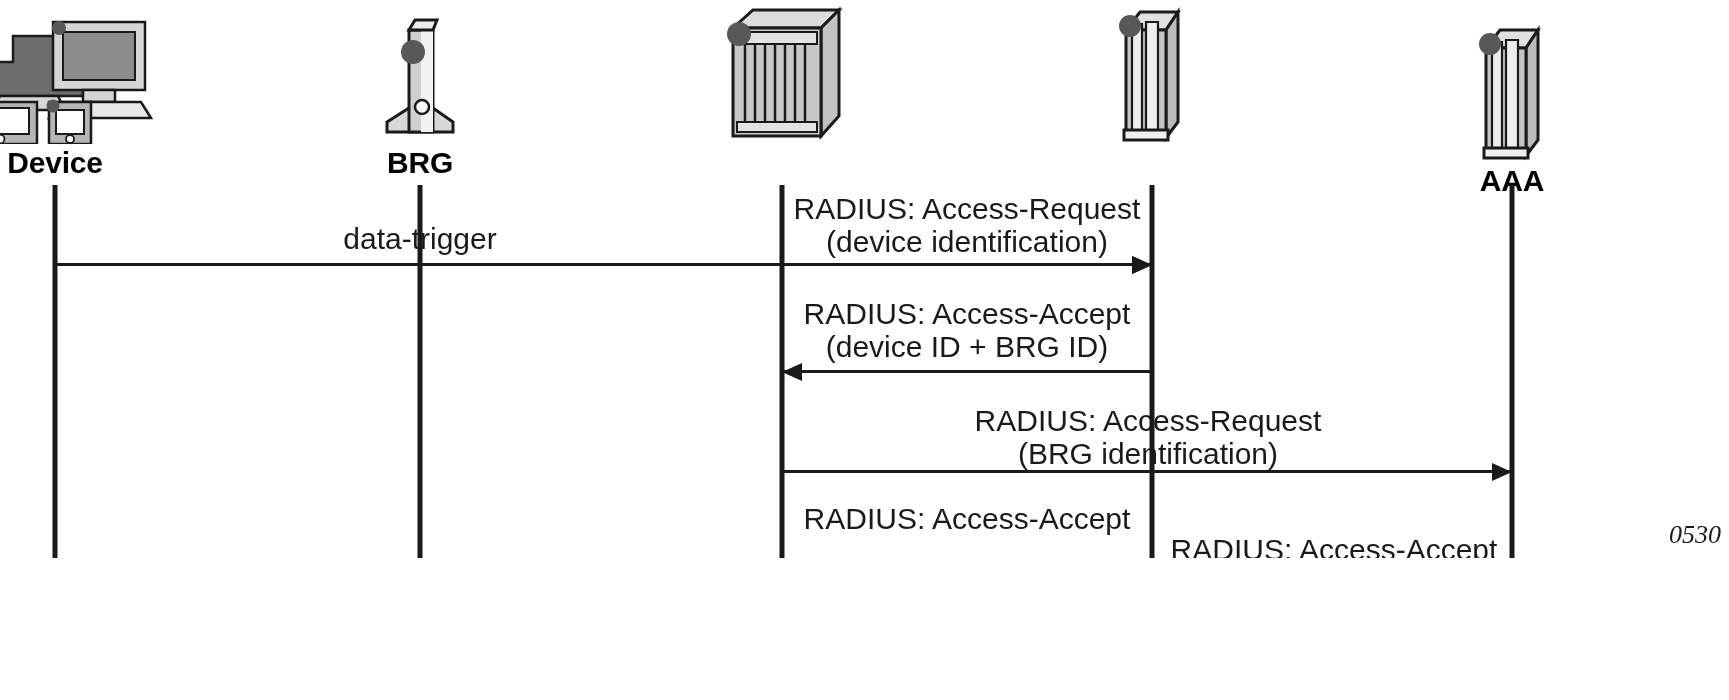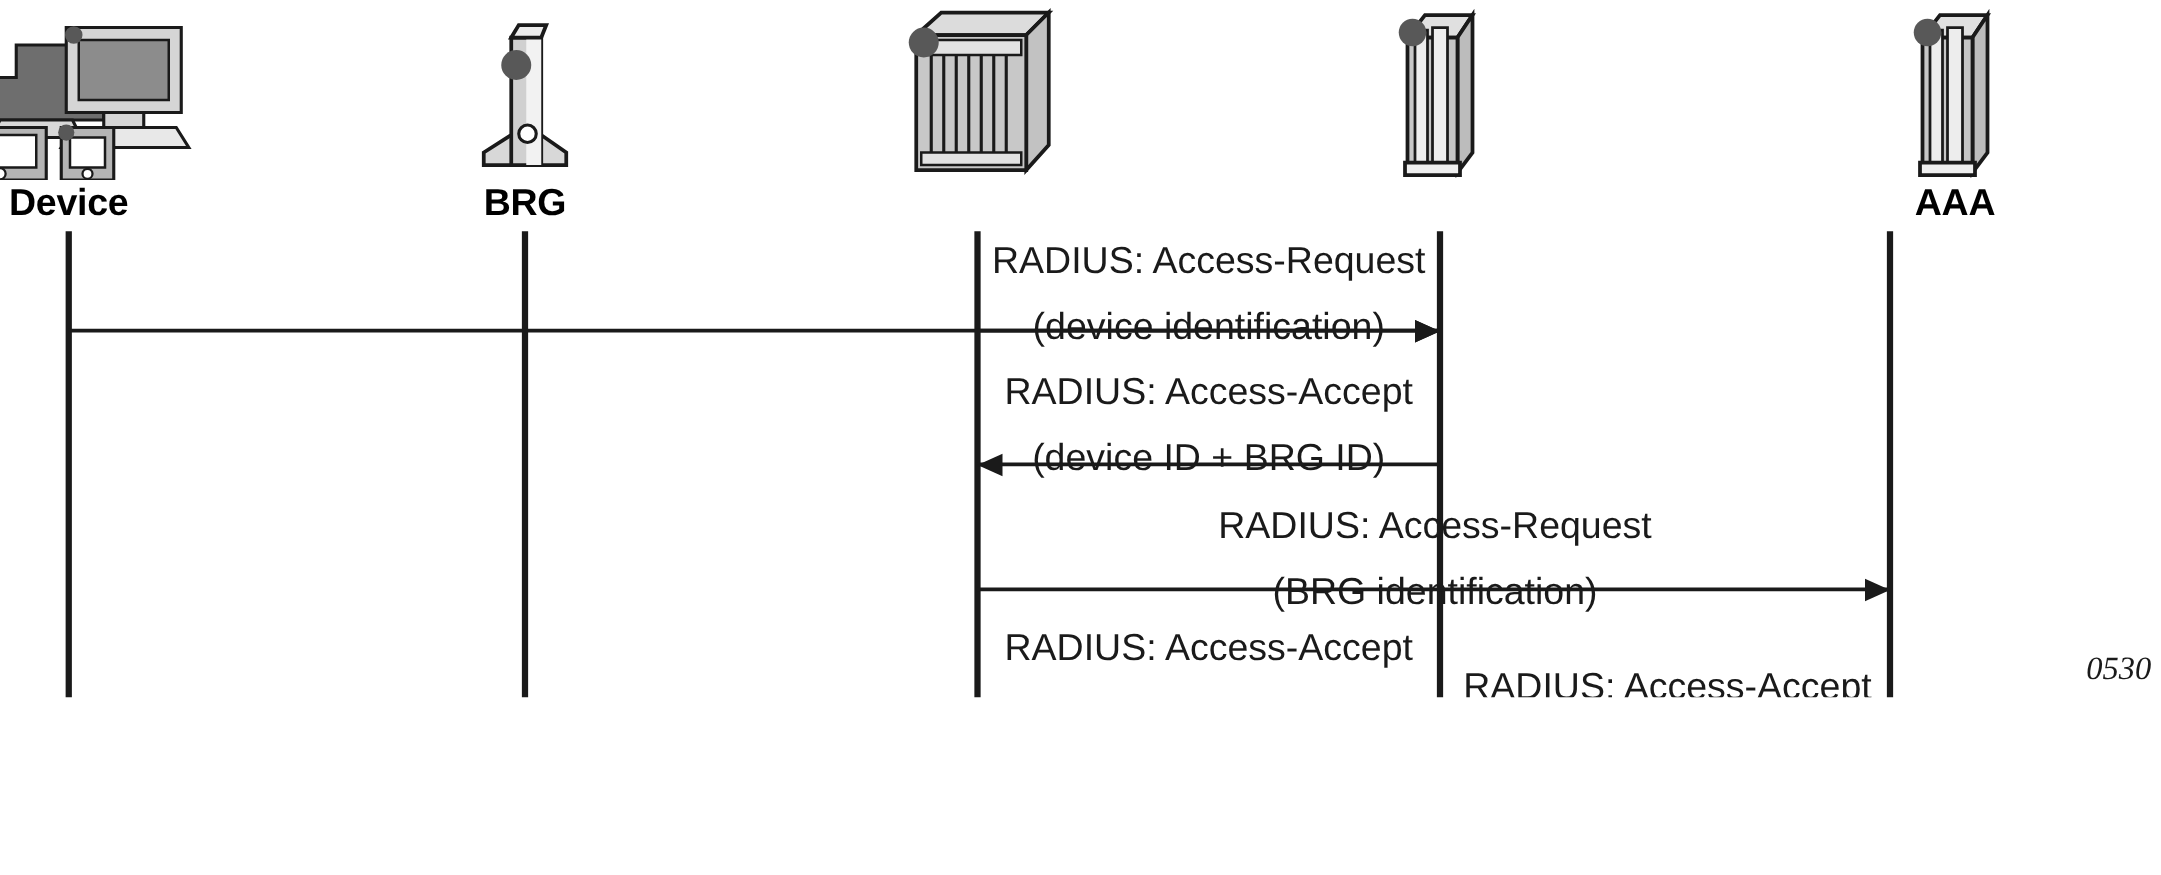--- a/index.html
+++ b/index.html
@@ -80,21 +80,20 @@
   .msg-label {
     position: absolute;
     text-align: center;
     font-size: 30px;
     line-height: 33px;
     color: #1a1a1a;
     white-space: nowrap;
   }
   .msg-label .l2 {
     display: block;
-    margin-top: 20px;
   }
 
   
   .figure-id {
     position: absolute;
     right: 8px;
     bottom: 8px;
     font-family: "Liberation Serif", serif;
     font-style: italic;
     font-size: 26px;
@@ -209,41 +208,44 @@
         <path d="M20 20 L30 20 L30 126 L20 126 Z" fill="#ededed" stroke="#1a1a1a" stroke-width="2.2"></path>
         <path d="M34 18 L46 18 L46 126 L34 126 Z" fill="#ededed" stroke="#1a1a1a" stroke-width="2.2"></path>
 
         <path d="M12 126 L56 126 L56 136 L12 136 Z" fill="#efefef" stroke="#1a1a1a" stroke-width="3"></path>
 
         <circle class="nub" cx="18" cy="22" r="11"></circle>
       </svg>
     </div>
   </div>
 
-  <div class="actor" id="actor-aaa" style="left: 1564px;">
+  <div class="actor" id="actor-aaa" style="left: 1512px; margin-top: 18px;">
     <div class="actor-icon">
       <svg width="80" height="140" viewBox="0 0 80 140">
         <path d="M14 26 L28 8 L66 8 L54 26 Z" fill="#e0e0e0" stroke="#1a1a1a" stroke-width="3"></path>
         <path d="M54 26 L66 8 L66 118 L54 134 Z" fill="#bcbcbc" stroke="#1a1a1a" stroke-width="3"></path>
         <path d="M14 26 L54 26 L54 134 L14 134 Z" fill="#c6c6c6" stroke="#1a1a1a" stroke-width="3"></path>
         <path d="M20 20 L30 20 L30 126 L20 126 Z" fill="#ededed" stroke="#1a1a1a" stroke-width="2.2"></path>
         <path d="M34 18 L46 18 L46 126 L34 126 Z" fill="#ededed" stroke="#1a1a1a" stroke-width="2.2"></path>
         <path d="M12 126 L56 126 L56 136 L12 136 Z" fill="#efefef" stroke="#1a1a1a" stroke-width="3"></path>
         <circle class="nub" cx="18" cy="22" r="11"></circle>
       </svg>
     </div>
     <div class="actor-label">AAA</div>
   </div>
 
   <div class="lifeline" id="ll-device" style="left: 55px; top: 185px; height: 410px;"></div>
   <div class="lifeline" id="ll-brg" style="left: 420px; top: 185px; height: 410px;"></div>
   <div class="lifeline" id="ll-vrgw" style="left: 782px; top: 185px; height: 410px;"></div>
   <div class="lifeline" id="ll-controller" style="left: 1152px; top: 185px; height: 410px;"></div>
   <div class="lifeline" id="ll-aaa" style="left: 1512px; top: 185px; height: 410px;"></div>
 
+  <div class="msg-label" id="lbl-m1" style="width: 420px; left: 210px; top: 222px;">
+    <span>data-trigger</span>
+  </div>
   <div class="msg-line" id="line-m1" style="left: 55px; width: 1097px; top: 263px;"></div>
   <div class="arrow-head right" id="head-m1" style="top: 255.5px; left: 1132px;"></div>
 
   <div class="msg-label" id="lbl-m2" style="width: 420px; left: 757px; top: 192px;">
     <span>RADIUS: Access-Request</span>
     <span class="l2">(device identification)</span>
   </div>
   <div class="msg-line" id="line-m2" style="left: 782px; width: 370px; top: 263px;"></div>
   <div class="arrow-head right" id="head-m2" style="top: 255.5px; left: 1132px;"></div>
 

